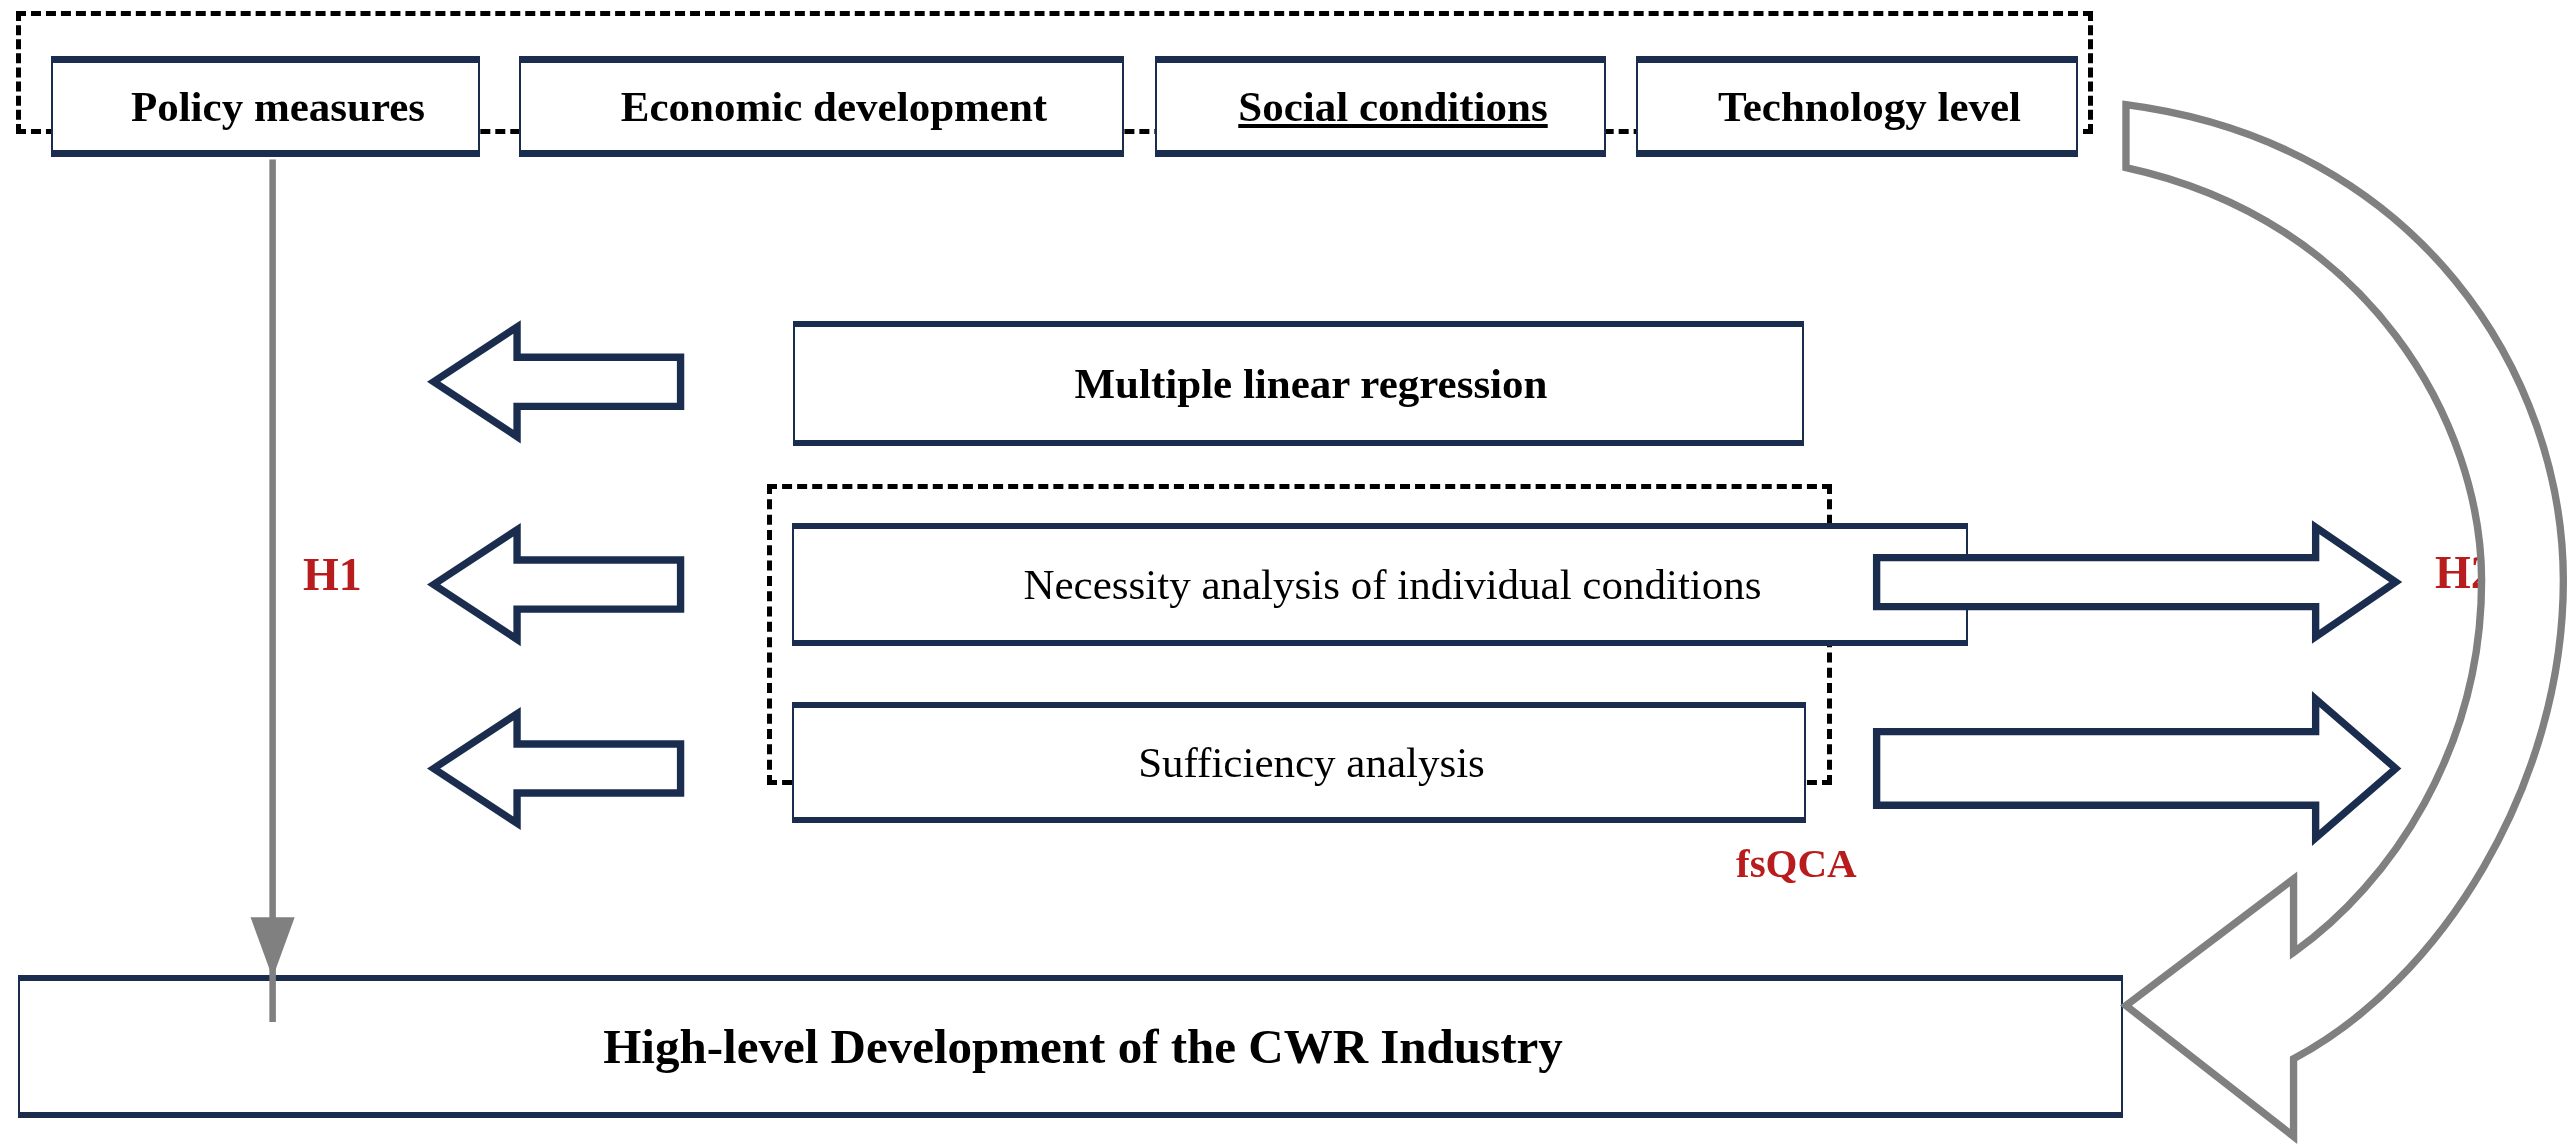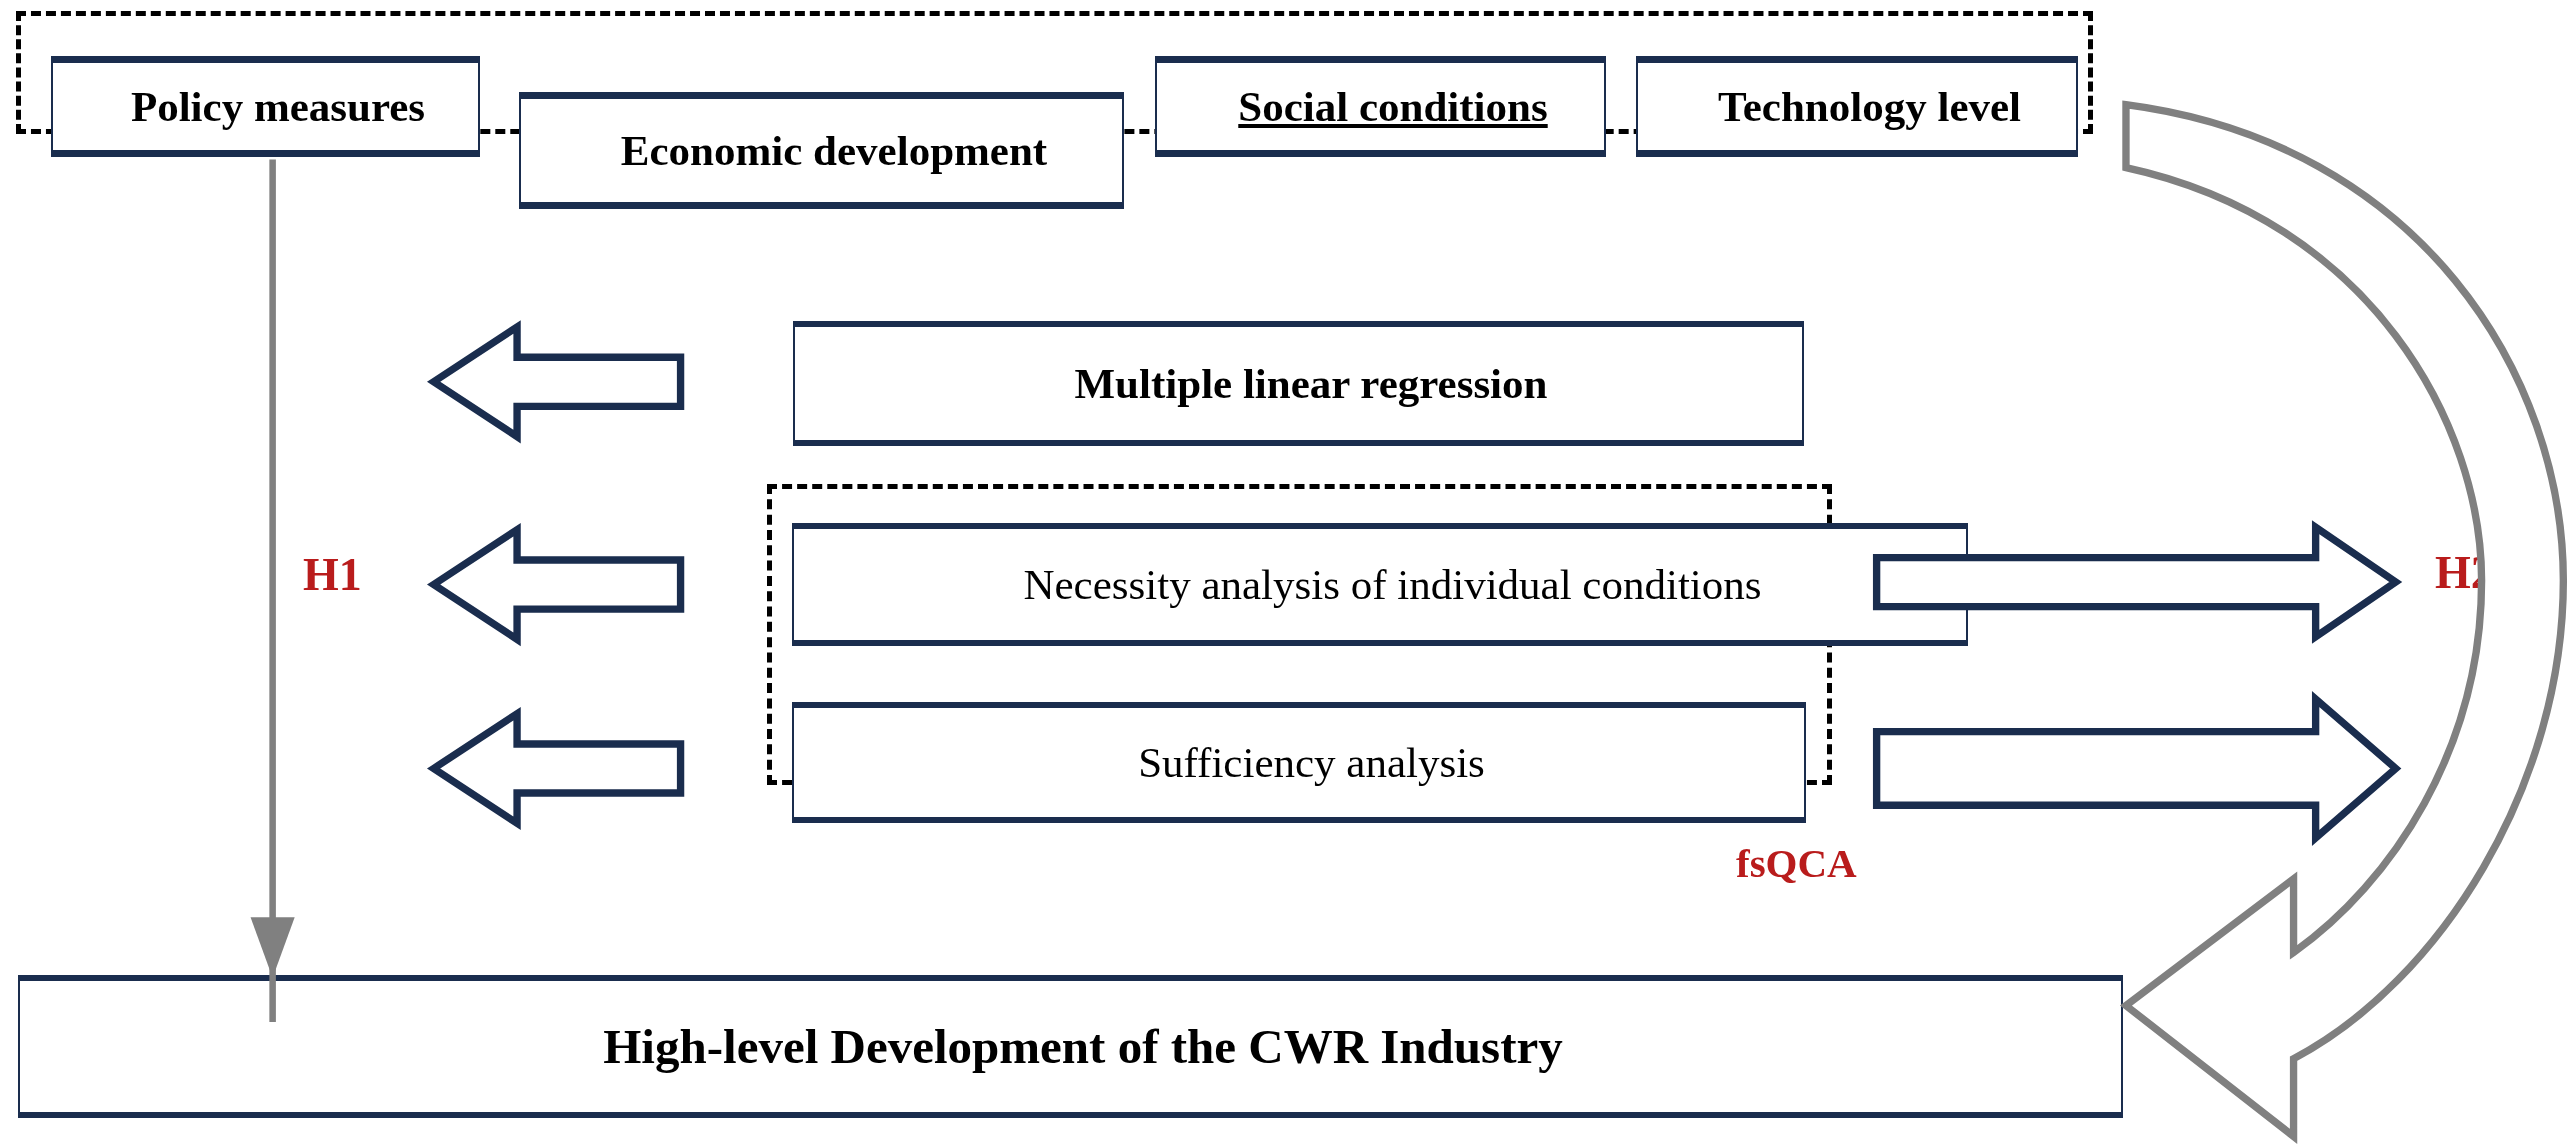--- a/index.html
+++ b/index.html
@@ -73,21 +73,21 @@
 <body>
 
 <div id="canvas">
 
   <div class="dashed" style="left:16.4px; top:11.4px; width:2077px; height:123px;"></div>
 
   <div class="box bold" style="left:51px; top:56px; width:429px; height:101px; font-size:43px;">
     <span>Policy measures</span>
   </div>
 
-  <div class="box bold" style="left:519px; top:56px; width:605px; height:117px; font-size:43px;margin-top:36px;">
+  <div class="box bold" style="left:519px; top:56px; width:605px; height:101px; font-size:43px;">
     <span>Economic development</span>
   </div>
 
   <div class="box bold" style="left:1155px; top:56px; width:451px; height:101px; font-size:43px;text-decoration:underline;">
     <span>Social conditions</span>
   </div>
 
   <div class="box bold" style="left:1636px; top:56px; width:442px; height:101px; font-size:43px;justify-content:center;">
     <span>Technology level</span>
   </div>

